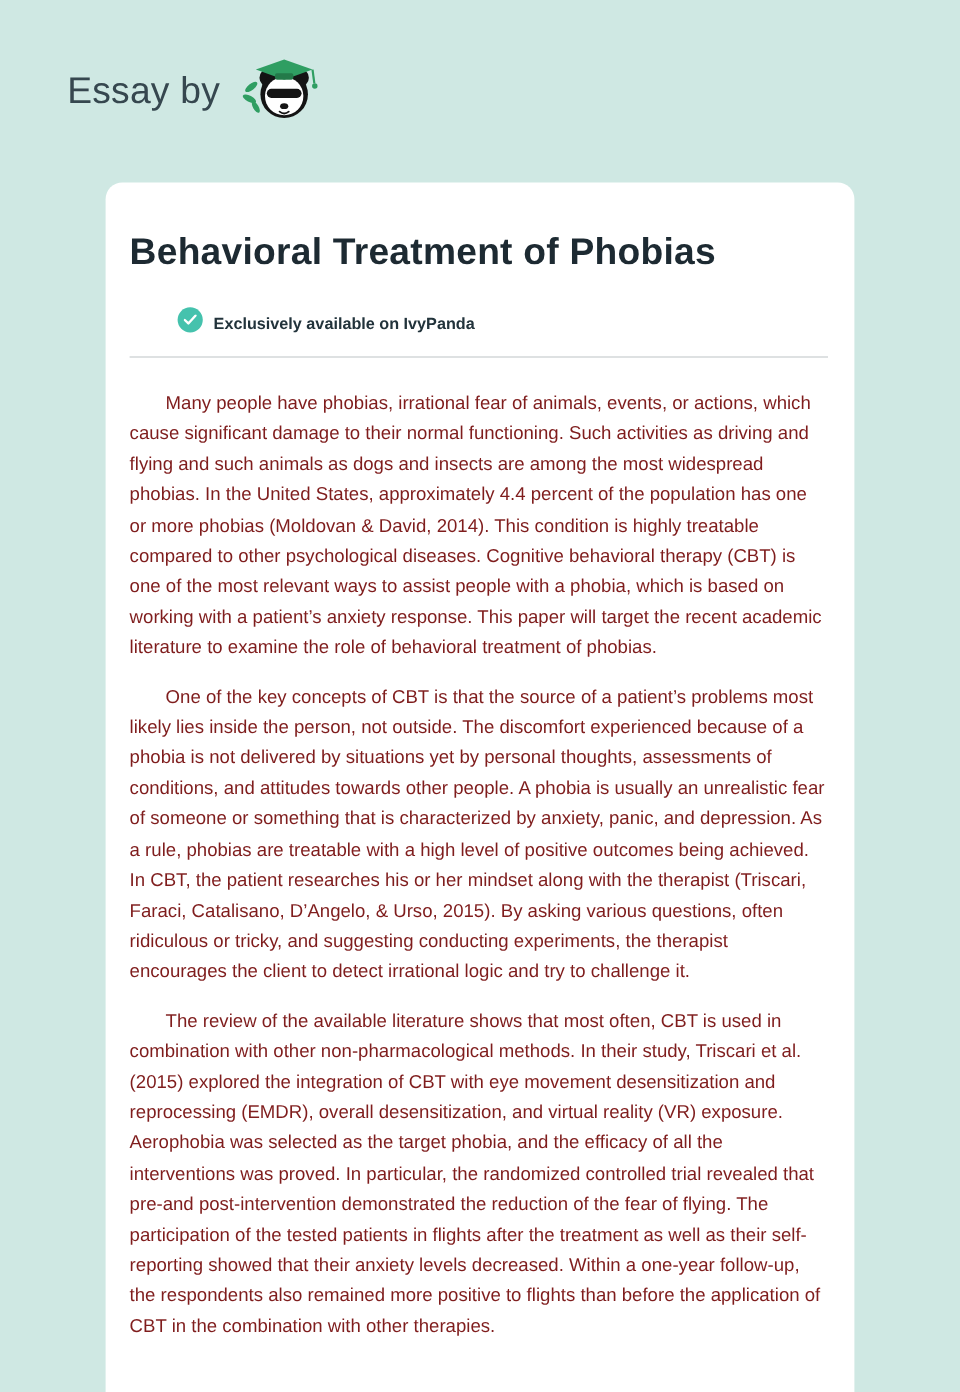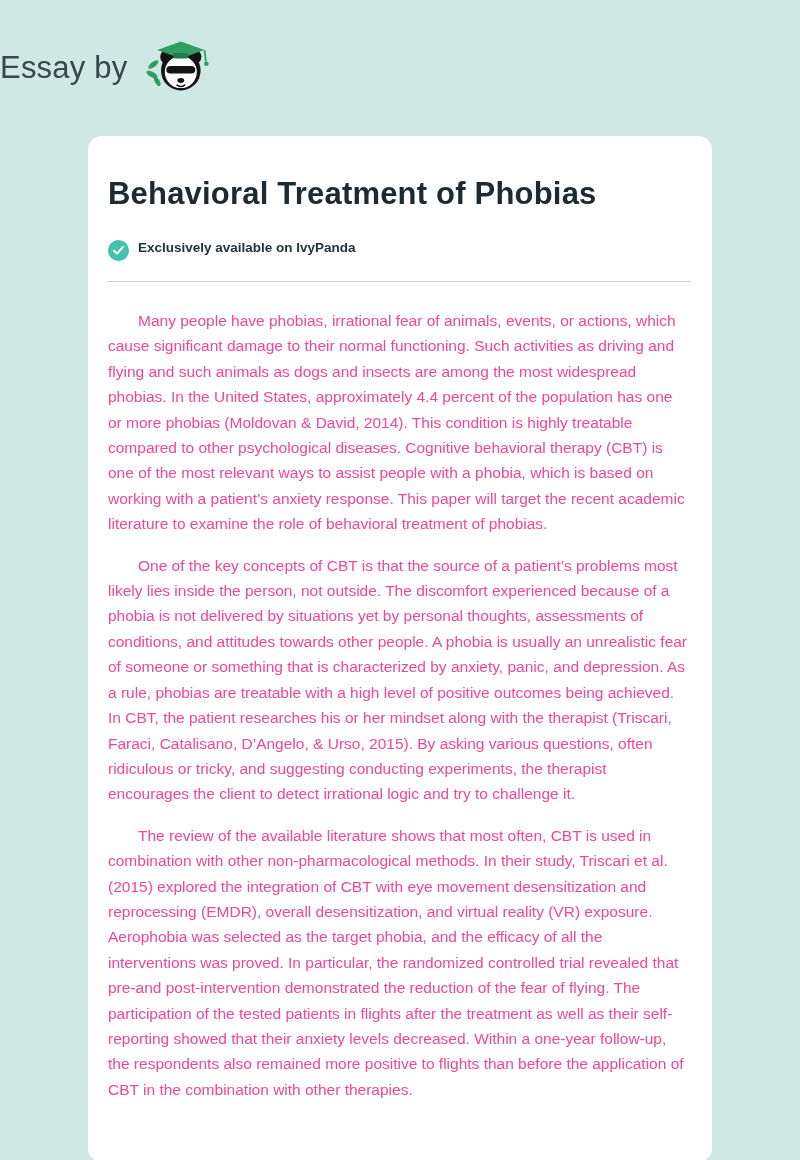--- a/index.html
+++ b/index.html
@@ -9,23 +9,24 @@
     font-family: "Liberation Sans", "DejaVu Sans", sans-serif;
   }
 
   body {
     background: #cfe8e3;
     min-height: 1160px;
   }
 
   
   .header {
-    height: 136px;
+    height: 152px;
     display: flex;
     align-items: center;
+    padding-left: 56px;
   }
 
   .essay-by {
     font-size: 31px;
     color: #36474f;
     letter-spacing: 0.2px;
     margin-right: 18px;
   }
 
   .brand {
@@ -68,22 +69,23 @@
   .card-title {
     font-size: 31px;
     font-weight: 700;
     color: #1d2a32;
     letter-spacing: 0.2px;
     margin: 0 0 28px 0;
   }
 
   .badge-row {
     display: flex;
-    align-items: flex-start;
+    align-items: flex-end;
     margin-bottom: 20px;
+    margin-left: 40px;
   }
 
   .check-circle {
     width: 21px;
     height: 21px;
     border-radius: 50%;
     background: #45c2ad;
     display: flex;
     align-items: center;
     justify-content: center;
@@ -105,21 +107,21 @@
 
   .divider {
     border: none;
     border-top: 1px solid #c9cdcf;
     margin: 0 0 26px 0;
   }
 
   .essay-body p {
     font-size: 15.5px;
     line-height: 25.4px;
-    color: #ec4899;
+    color: #7f1d1d;
     text-indent: 30px;
     margin-bottom: 16px;
   }
 
   .essay-body p:last-child {
     margin-bottom: 0;
   }
 </style>
 </head>
 <body>

